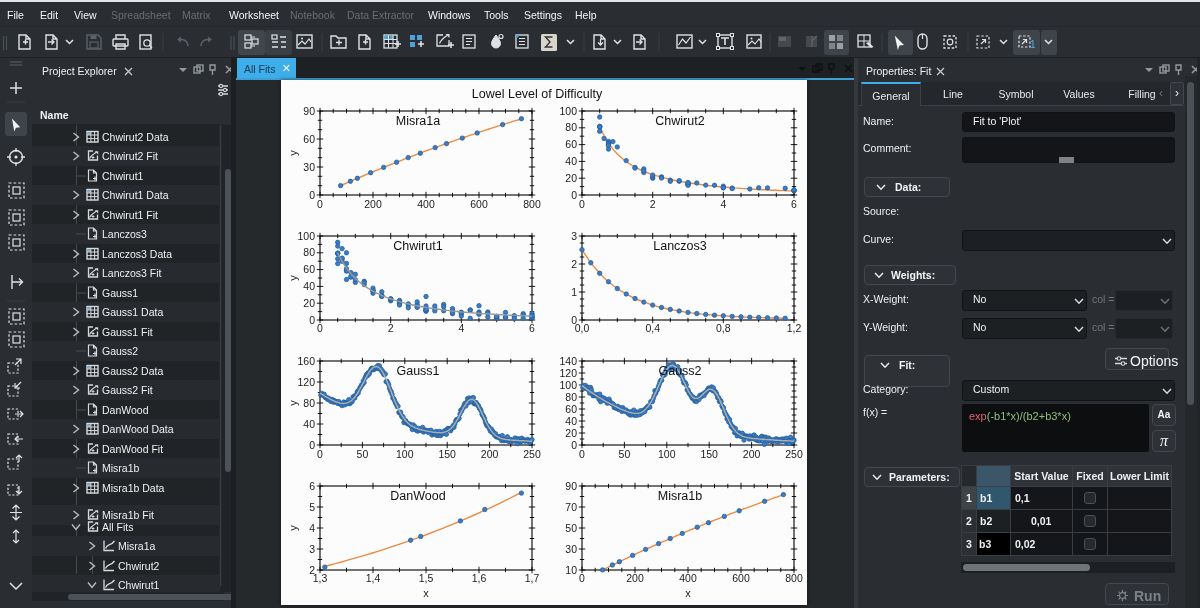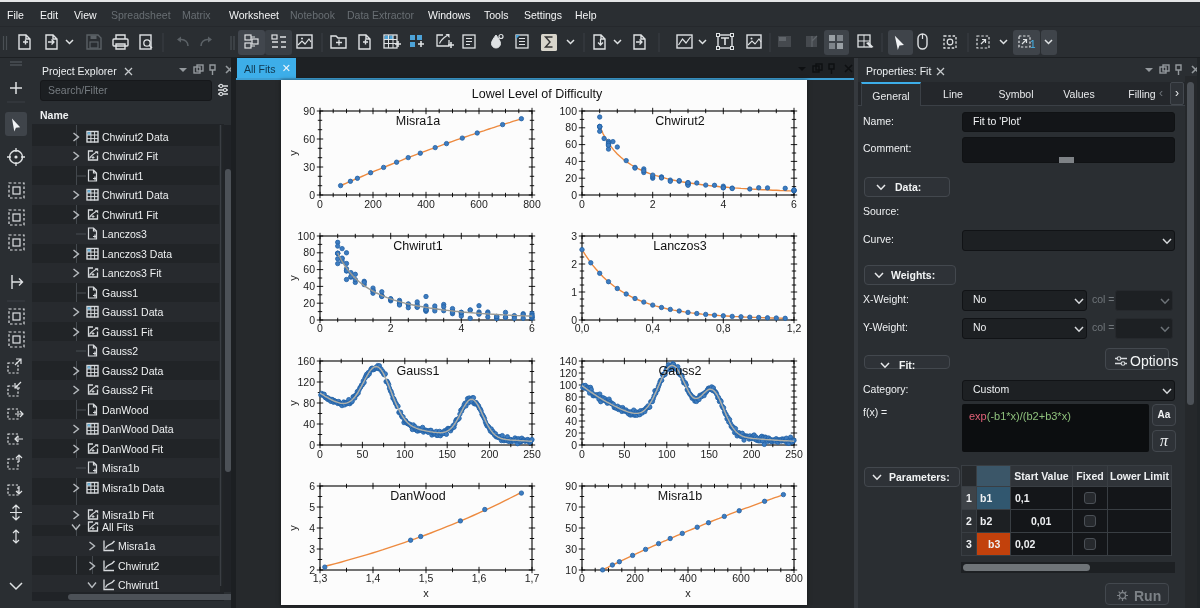--- a/index.html
+++ b/index.html
@@ -218,21 +218,20 @@
 <svg class="ic abs" style="left:92px;top:9px" width="9" height="9" viewBox="0 0 9 9">
       <path d="M1 1l7 7M8 1l-7 7" stroke="#c6cacd" stroke-width="1.3"></path>
     </svg>
 <svg class="ic abs" style="left:147px;top:5px" width="56" height="14" viewBox="0 0 56 14">
       <path d="M0 5l4 4 4-4z" fill="#94999d"></path>
       <rect x="15" y="4" width="6" height="6" fill="none" stroke="#94999d" stroke-width="1.4"></rect>
       <rect x="18" y="2" width="6" height="6" fill="none" stroke="#94999d" stroke-width="1.4"></rect>
       <path d="M31 2h5v5h-5zM33.5 7v5" fill="none" stroke="#94999d" stroke-width="1.4"></path>
       <path d="M47 3l7 7M54 3l-7 7" stroke="#94999d" stroke-width="1.6"></path>
     </svg>
-<div id="search">Search/Filter</div>
 <svg class="ic abs" style="left:185px;top:25px" width="12" height="14" viewBox="0 0 12 14">
       <path d="M1 3h10M1 7h10M1 11h10" stroke="#d7dadd" stroke-width="1.3"></path>
       <circle cx="4" cy="3" r="1.6" fill="#2a2e32" stroke="#d7dadd" stroke-width="1.1"></circle>
       <circle cx="8" cy="7" r="1.6" fill="#2a2e32" stroke="#d7dadd" stroke-width="1.1"></circle>
       <circle cx="4" cy="11" r="1.6" fill="#2a2e32" stroke="#d7dadd" stroke-width="1.1"></circle>
     </svg>
 <div id="namehdr">Name</div>
 <div id="tree">
       <svg class="ic" width="192" height="461" viewBox="0 0 192 461" style="position:absolute;left:0;top:0">
         <path d="M44.5 0V449" stroke="#43484d" stroke-width="1"></path>
@@ -1467,21 +1466,21 @@
 <span class="plabel" style="top:215px">Y-Weight:</span>
 <div class="pcombo" style="left:104px;top:212px;width:125px;height:21px;padding:2px 0 0 10px">No<svg class="ic abs" style="left:111px;top:7px" width="10" height="7" viewBox="0 0 10 7">
           <path d="M1 1l4 4.2L9 1" stroke="#d7dadd" stroke-width="1.5" fill="none"></path>
         </svg></div>
 <span class="plabel" style="left:234px;top:215px;color:#70767b">col =</span>
 <div class="pcombo" style="left:257px;top:212px;width:58px;height:21px;border-color:#26292d;color:#70767b">
         <svg class="ic abs" style="left:44px;top:7px" width="10" height="7" viewBox="0 0 10 7">
           <path d="M1 1l4 4.2L9 1" stroke="#6d7378" stroke-width="1.5" fill="none"></path>
         </svg>
       </div>
-<div class="sbtn" style="left:6px;top:249px;width:86px;height:14px;padding:3px 0 0 34px">Fit:</div>
+<div class="sbtn" style="left:6px;top:249px;width:86px;height:32px;padding:3px 0 0 34px">Fit:</div>
 <svg class="ic abs" style="left:22px;top:256px" width="10" height="7" viewBox="0 0 10 7">
         <path d="M1 1l4 4.2L9 1" stroke="#e8eaec" stroke-width="1.5" fill="none"></path>
       </svg>
 <div class="gbtn" style="left:247px;top:242px;width:64px;height:22px;padding:4px 0 0 24px;text-align:left">Options
 <svg class="ic abs" style="left:9px;top:7px" width="12" height="10" viewBox="0 0 12 10">
           <path d="M0 2.5h12M0 7.5h12" stroke="#d7dadd" stroke-width="1.3"></path>
           <circle cx="4" cy="2.5" r="1.8" fill="#2e3237" stroke="#d7dadd" stroke-width="1.1"></circle>
           <circle cx="8" cy="7.5" r="1.8" fill="#2e3237" stroke="#d7dadd" stroke-width="1.1"></circle>
         </svg></div>
 <span class="plabel" style="top:277px">Category:</span>
@@ -1518,21 +1517,21 @@
  <td style="background:#2c3034;text-align:center">2</td>
  <td style="background:#1d2023;padding-left:3px">b2</td>
  <td style="padding-left:20px;background:#141619">0,01</td>
  <td style="background:#141619">
               <div style="width:12px;height:12px;margin:0 auto;background:#26292d;border:1px solid #4b5056;border-radius:3px"></div>
             </td>
  <td style="background:#141619"></td>
           </tr>
 <tr style="height:23px">
  <td style="background:#2c3034;text-align:center">3</td>
- <td style="background:#c2410c;padding-left:11px">b3</td>
+ <td style="background:#000000;padding-left:2px">b3</td>
  <td style="padding-left:4px;background:#141619">0,02</td>
  <td style="background:#141619">
               <div style="width:12px;height:12px;margin:0 auto;background:#26292d;border:1px solid #4b5056;border-radius:3px"></div>
             </td>
  <td style="background:#141619"></td>
           </tr>
 </tbody>
       </table>
 <div class="abs" style="left:103px;top:456px;width:214px;height:11px;background:#1d2023">
         <div style="position:absolute;left:2px;top:2px;width:127px;height:7px;background:#6f7478;border-radius:3.5px"></div>

